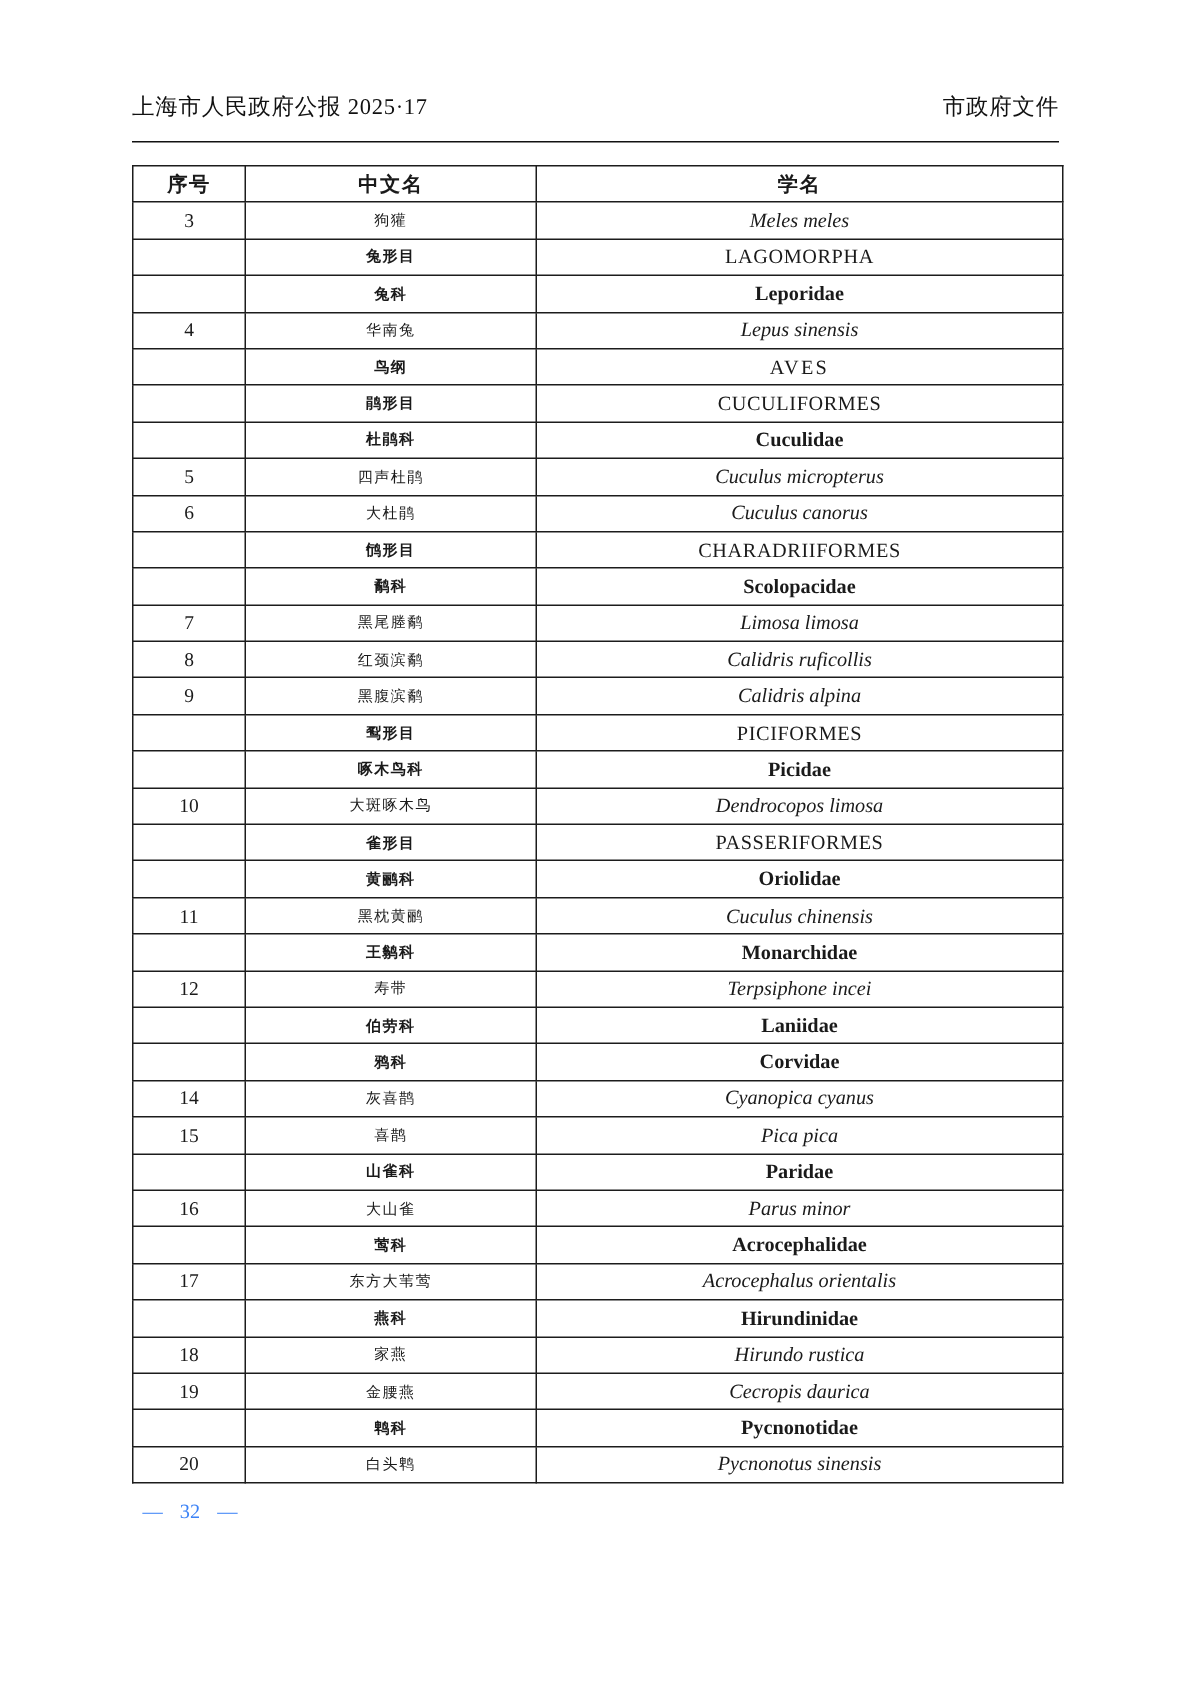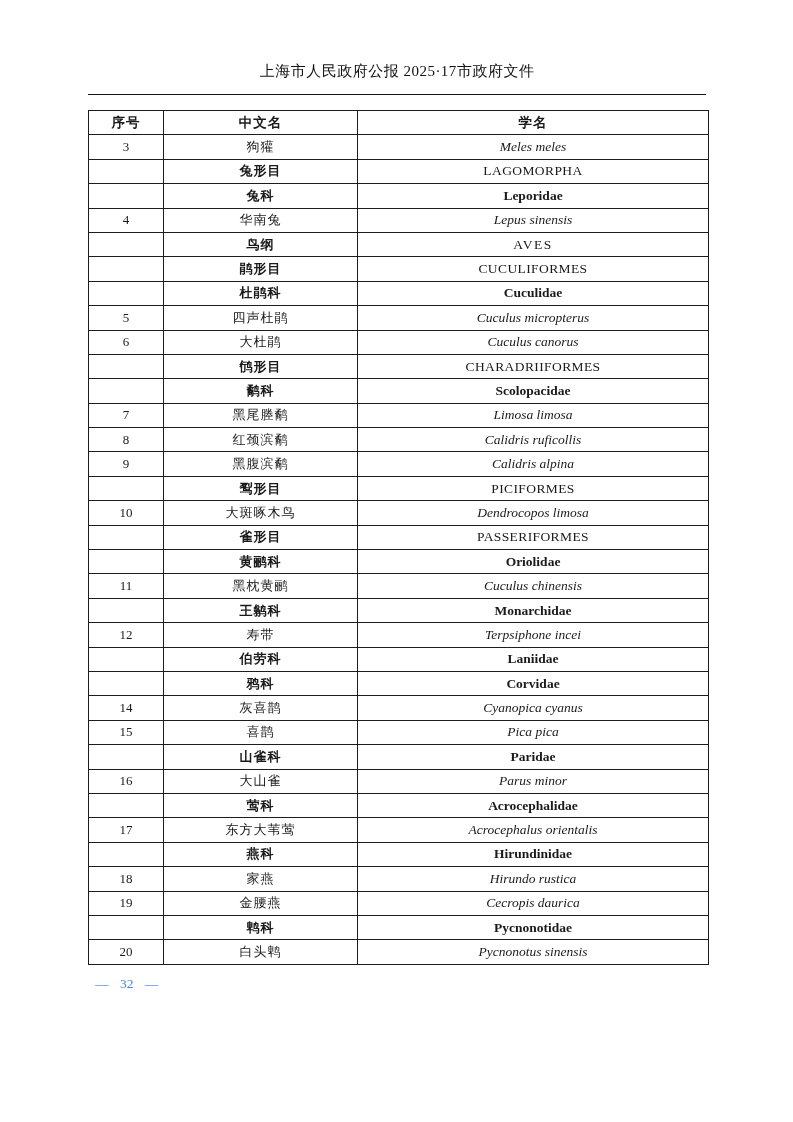--- a/index.html
+++ b/index.html
@@ -10,21 +10,21 @@
     font-family: "Liberation Serif", "DejaVu Serif", serif;
     overflow: hidden;
   }
   .page {
     box-sizing: border-box;
     width: 793px; height: 1122px;
     padding: 62px 87px 0 88px;
   }
   .running-header {
     display: flex;
-    justify-content: center;
+    justify-content: space-between;
     align-items: baseline;
     font-size: 15px;
     letter-spacing: 0.5px;
     color: #111;
   }
   .rule {
     margin-top: 13px;
     border-top: 1.5px solid #111;
     height: 0;
   }
@@ -50,21 +50,21 @@
     font-family: "Liberation Sans", "DejaVu Sans", sans-serif;
     font-weight: bold;
     font-size: 13.5px;
     letter-spacing: 1px;
     border-radius: 11px;
   }
   td.col-no {
     font-family: "Liberation Serif", "DejaVu Serif", serif;
     font-size: 13px;
   }
-  td.col-cn { font-size: 13px; letter-spacing: 1px; }
+  td.col-cn { font-size: 10px; letter-spacing: 1px; }
   td.col-sci {
     font-family: "Liberation Serif", "DejaVu Serif", serif;
     font-size: 13.5px;
   }
   
   .row-species td.col-cn { font-family: "Liberation Serif", "DejaVu Serif", serif; }
   .row-species td.col-sci { font-style: italic; }
   
   .row-order td.col-cn, .row-family td.col-cn, .row-class td.col-cn {
     font-family: "Liberation Sans", "DejaVu Sans", sans-serif;
@@ -170,20 +170,25 @@
         <tr class="row-species">
           <td class="col-no">9</td>
           <td class="col-cn">黑腹滨鹬</td>
           <td class="col-sci">Calidris alpina</td>
         </tr>
         <tr class="row-order">
           <td class="col-no"></td>
           <td class="col-cn">䴕形目</td>
           <td class="col-sci">PICIFORMES</td>
         </tr>
+        <tr class="row-family">
+          <td class="col-no"></td>
+          <td class="col-cn">啄木鸟科</td>
+          <td class="col-sci">Picidae</td>
+        </tr>
         <tr class="row-species">
           <td class="col-no">10</td>
           <td class="col-cn">大斑啄木鸟</td>
           <td class="col-sci">Dendrocopos limosa</td>
         </tr>
         <tr class="row-order">
           <td class="col-no"></td>
           <td class="col-cn">雀形目</td>
           <td class="col-sci">PASSERIFORMES</td>
         </tr>

